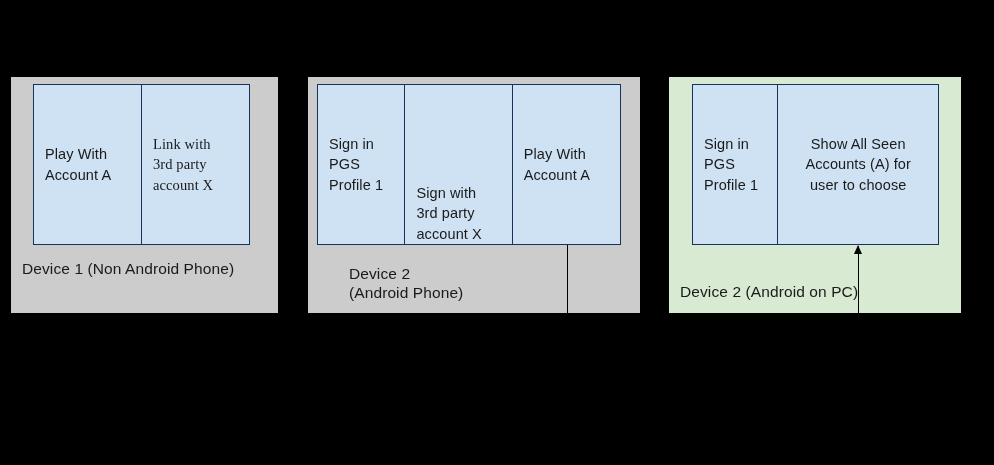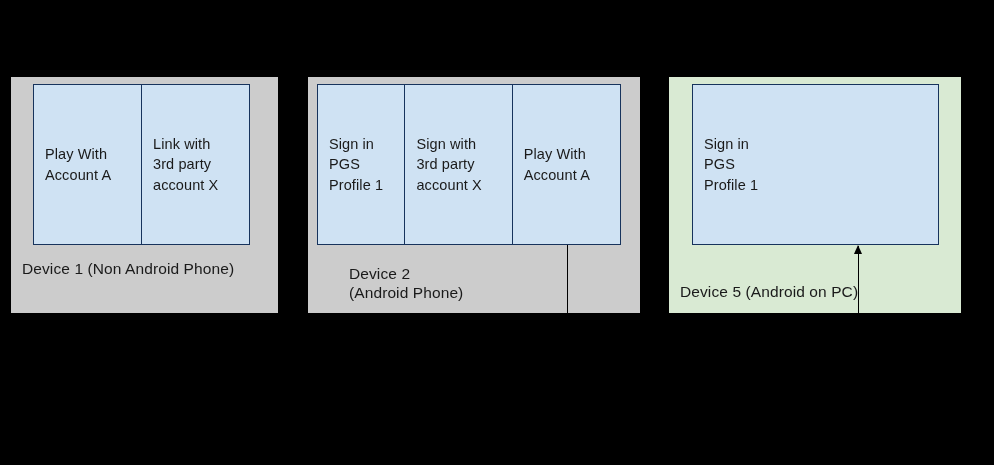--- a/index.html
+++ b/index.html
@@ -84,56 +84,61 @@
 <div id="canvas">
 
   <div class="device" style="left:11px; top:77px; width:267px; height:236px; background:#cccccc;">
     <div class="device-label" style="left:11px; top:182px;">Device 1 (Non Android Phone)</div>
   </div>
   <div class="step-row" style="left:33px; top:84px; width:217px; height:161px;">
     <div class="step align-left" style="width:109px;">
       <span class="step-text">Play With
 Account A</span>
     </div>
-    <div class="step align-left" style="width:108px;">
+    <div class="step align-left" style="width:108px;font-family:Liberation Serif, serif;">
       <span class="step-text">Link with
 3rd party
 account X</span>
     </div>
   </div>
 
   <div class="device" style="left:308px; top:77px; width:332px; height:236px; background:#cccccc;">
     <div class="device-label" style="left:11px; top:187px;margin-left:30px;">Device 2
 (Android Phone)</div>
   </div>
   <div class="step-row" style="left:317px; top:84px; width:304px; height:161px;">
     <div class="step align-left" style="width:88px;">
       <span class="step-text">Sign in
 PGS
 Profile 1</span>
     </div>
-    <div class="step align-left" style="width:108px;">
+    <div class="step align-left" style="width:108px;align-items:flex-end;">
       <span class="step-text">Sign with
 3rd party
 account X</span>
     </div>
     <div class="step align-left" style="width:108px;">
       <span class="step-text">Play With
 Account A</span>
     </div>
   </div>
 
   <div class="vline" style="left:567px; top:245px; height:68px;"></div>
 
   <div class="device" style="left:669px; top:77px; width:292px; height:236px; background:#d9ead3;">
-    <div class="device-label" style="left:11px; top:205px;">Device 5 (Android on PC)</div>
+    <div class="device-label" style="left:11px; top:205px;">Device 2 (Android on PC)</div>
   </div>
   <div class="step-row" style="left:692px; top:84px; width:247px; height:161px;">
     <div class="step align-left" style="width:86px;">
       <span class="step-text">Sign in
 PGS
 Profile 1</span>
+    </div>
+    <div class="step align-center" style="width:161px;">
+      <span class="step-text">Show All Seen
+Accounts (A) for
+user to choose</span>
     </div>
   </div>
 
   <div class="arrow-up" style="left:858px; top:246px; height:67px;"></div>
 
 </div>
 
 </body></html>

